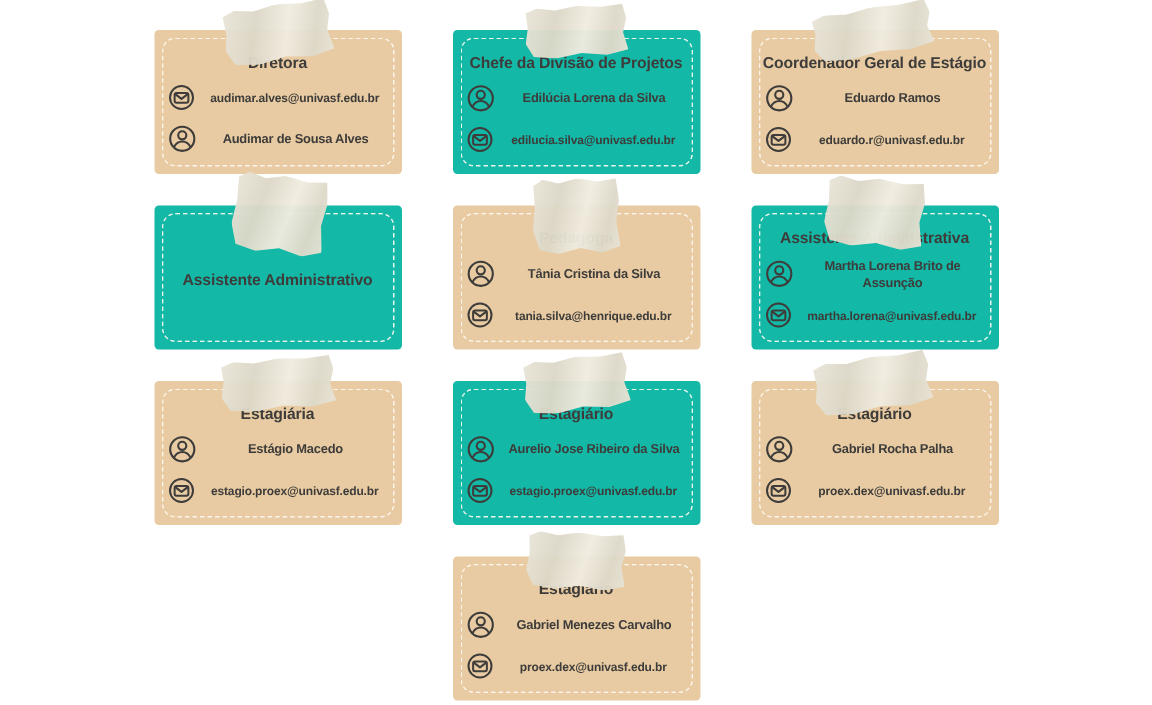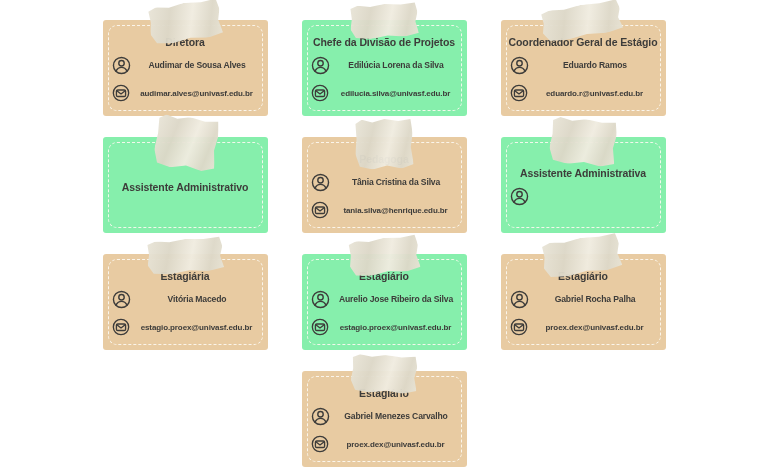--- a/index.html
+++ b/index.html
@@ -26,21 +26,21 @@
     border-radius: 3px;
     display: flex;
     flex-direction: column;
     justify-content: center;
     gap: 7px;
     padding: 6px 8px 5px;
     box-sizing: border-box;
     color: #3d3c3a;
   }
   .card.tan   { background: #e8cba2; }
-  .card.green { background: #86efac; }
+  .card.green { background: #14b8a6; }
   .card::before {
     content: "";
     position: absolute;
     inset: 5px;
     border: 1.6px dashed rgba(252, 249, 241, 0.92);
     border-radius: 9px;
     pointer-events: none;
   }
   .card.col2 { grid-column: 2; }
 
@@ -97,37 +97,37 @@
 </head>
 <body>
 
 <div class="board">
   <div class="grid" id="grid">
   <section class="card tan">
     <span class="tape t0"></span>
     <h3 class="role">Diretora</h3>
     <div class="row">
       <span class="icon">
+        <svg width="20" height="20" viewBox="0 0 24 24" fill="none" stroke="#3d3c3a" stroke-width="1.6" stroke-linecap="round" stroke-linejoin="round">
+          <circle cx="12" cy="12" r="9.2"></circle>
+          <rect x="6.5" y="8.4" width="11" height="7.8" rx="1.6"></rect>
+          <path d="M7 9.3 L12 13.1 L17 9.3"></path>
+        </svg>
+      </span>
+      <span class="txt email">audimar.alves@univasf.edu.br</span>
+    </div>
+    <div class="row">
+      <span class="icon">
         <svg width="21" height="21" viewBox="0 0 24 24" fill="none" stroke="#3d3c3a" stroke-width="1.6" stroke-linecap="round" stroke-linejoin="round">
           <circle cx="12" cy="12" r="9.2"></circle>
           <circle cx="12" cy="9.4" r="3.1"></circle>
           <path d="M5.7 18.4 C7.2 15.4 9.4 14.1 12 14.1 C14.6 14.1 16.8 15.4 18.3 18.4"></path>
         </svg>
       </span>
       <span class="txt name">Audimar de Sousa Alves</span>
-    </div>
-    <div class="row">
-      <span class="icon">
-        <svg width="20" height="20" viewBox="0 0 24 24" fill="none" stroke="#3d3c3a" stroke-width="1.6" stroke-linecap="round" stroke-linejoin="round">
-          <circle cx="12" cy="12" r="9.2"></circle>
-          <rect x="6.5" y="8.4" width="11" height="7.8" rx="1.6"></rect>
-          <path d="M7 9.3 L12 13.1 L17 9.3"></path>
-        </svg>
-      </span>
-      <span class="txt email">audimar.alves@univasf.edu.br</span>
     </div>
   </section>
 
   <section class="card green">
     <span class="tape t1"></span>
     <h3 class="role">Chefe da Divisão de Projetos</h3>
     <div class="row">
       <span class="icon">
         <svg width="21" height="21" viewBox="0 0 24 24" fill="none" stroke="#3d3c3a" stroke-width="1.6" stroke-linecap="round" stroke-linejoin="round">
           <circle cx="12" cy="12" r="9.2"></circle>
@@ -208,35 +208,46 @@
     <span class="tape t5"></span>
     <h3 class="role">Assistente Administrativa</h3>
     <div class="row">
       <span class="icon">
         <svg width="21" height="21" viewBox="0 0 24 24" fill="none" stroke="#3d3c3a" stroke-width="1.6" stroke-linecap="round" stroke-linejoin="round">
           <circle cx="12" cy="12" r="9.2"></circle>
           <circle cx="12" cy="9.4" r="3.1"></circle>
           <path d="M5.7 18.4 C7.2 15.4 9.4 14.1 12 14.1 C14.6 14.1 16.8 15.4 18.3 18.4"></path>
         </svg>
       </span>
+      <span class="txt name">Martha Lorena Brito de Assunção</span>
+    </div>
+    <div class="row">
+      <span class="icon">
+        <svg width="20" height="20" viewBox="0 0 24 24" fill="none" stroke="#3d3c3a" stroke-width="1.6" stroke-linecap="round" stroke-linejoin="round">
+          <circle cx="12" cy="12" r="9.2"></circle>
+          <rect x="6.5" y="8.4" width="11" height="7.8" rx="1.6"></rect>
+          <path d="M7 9.3 L12 13.1 L17 9.3"></path>
+        </svg>
+      </span>
+      <span class="txt email">martha.lorena@univasf.edu.br</span>
     </div>
   </section>
 
   <section class="card tan">
     <span class="tape t6"></span>
     <h3 class="role">Estagiária</h3>
     <div class="row">
       <span class="icon">
         <svg width="21" height="21" viewBox="0 0 24 24" fill="none" stroke="#3d3c3a" stroke-width="1.6" stroke-linecap="round" stroke-linejoin="round">
           <circle cx="12" cy="12" r="9.2"></circle>
           <circle cx="12" cy="9.4" r="3.1"></circle>
           <path d="M5.7 18.4 C7.2 15.4 9.4 14.1 12 14.1 C14.6 14.1 16.8 15.4 18.3 18.4"></path>
         </svg>
       </span>
-      <span class="txt name">Vitória Macedo</span>
+      <span class="txt name">Estágio Macedo</span>
     </div>
     <div class="row">
       <span class="icon">
         <svg width="20" height="20" viewBox="0 0 24 24" fill="none" stroke="#3d3c3a" stroke-width="1.6" stroke-linecap="round" stroke-linejoin="round">
           <circle cx="12" cy="12" r="9.2"></circle>
           <rect x="6.5" y="8.4" width="11" height="7.8" rx="1.6"></rect>
           <path d="M7 9.3 L12 13.1 L17 9.3"></path>
         </svg>
       </span>
       <span class="txt email">estagio.proex@univasf.edu.br</span>

